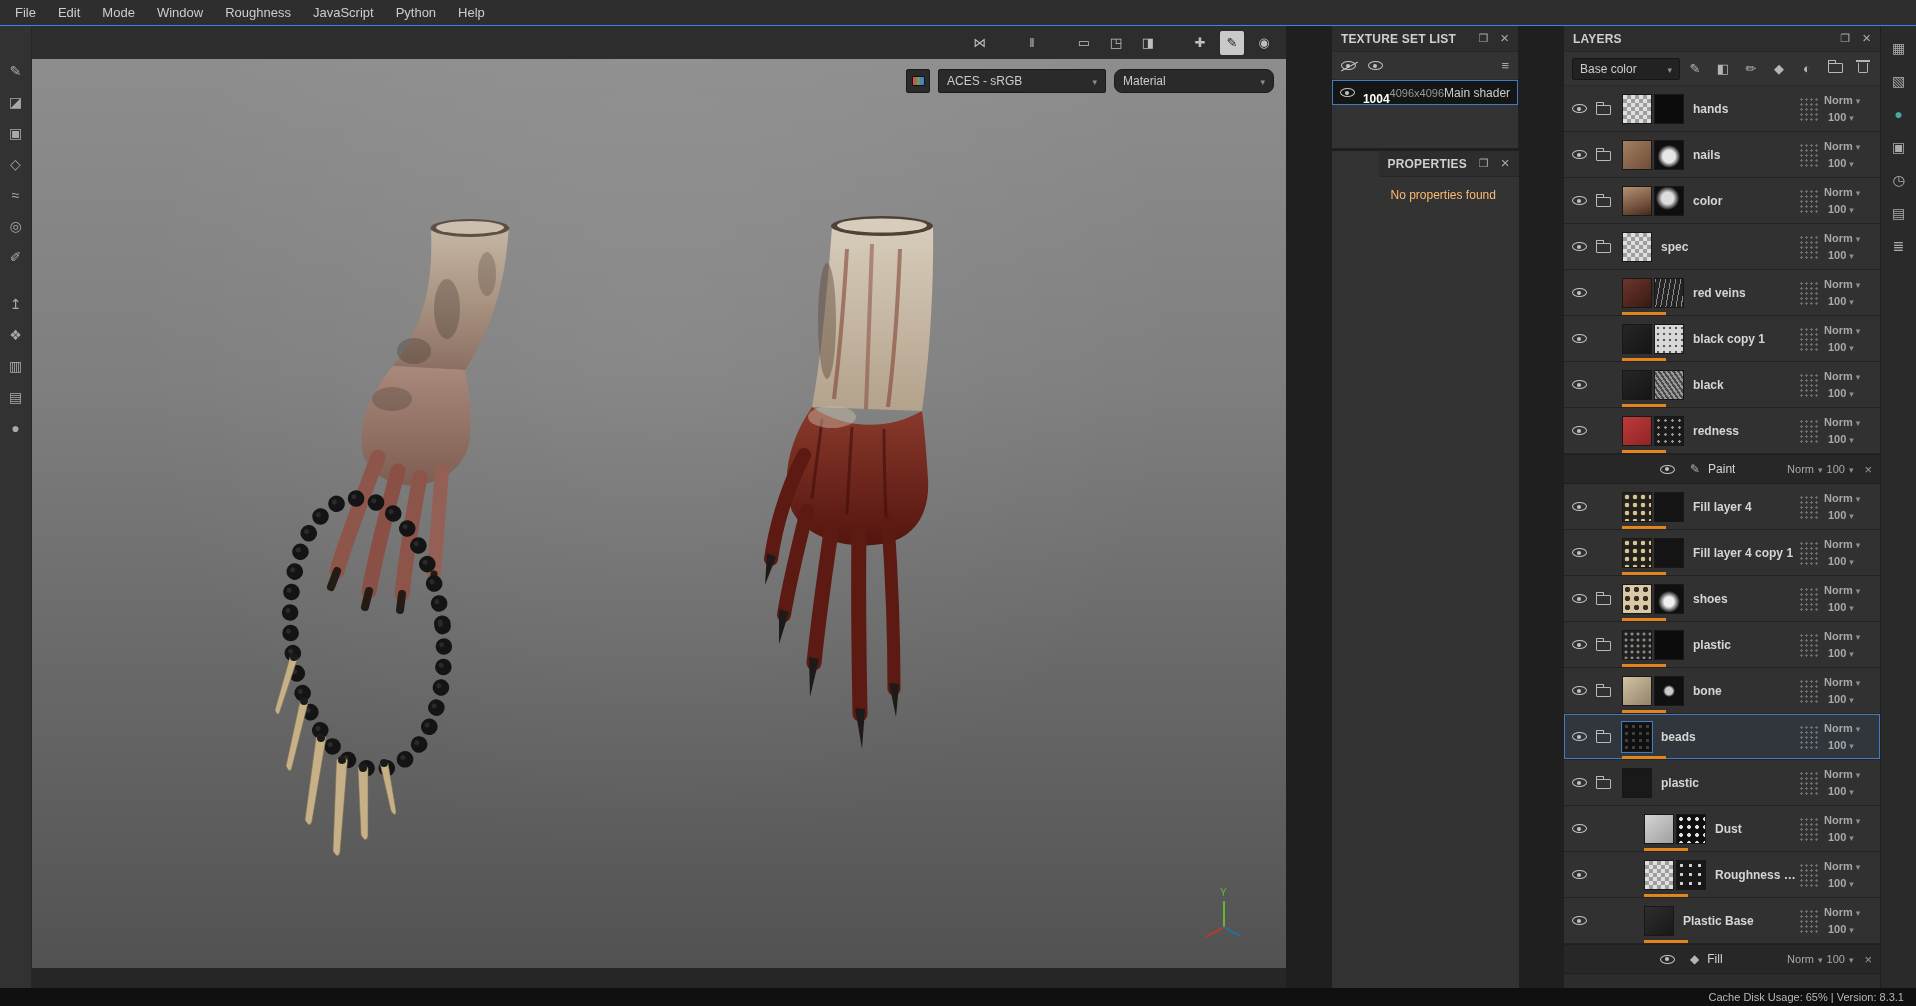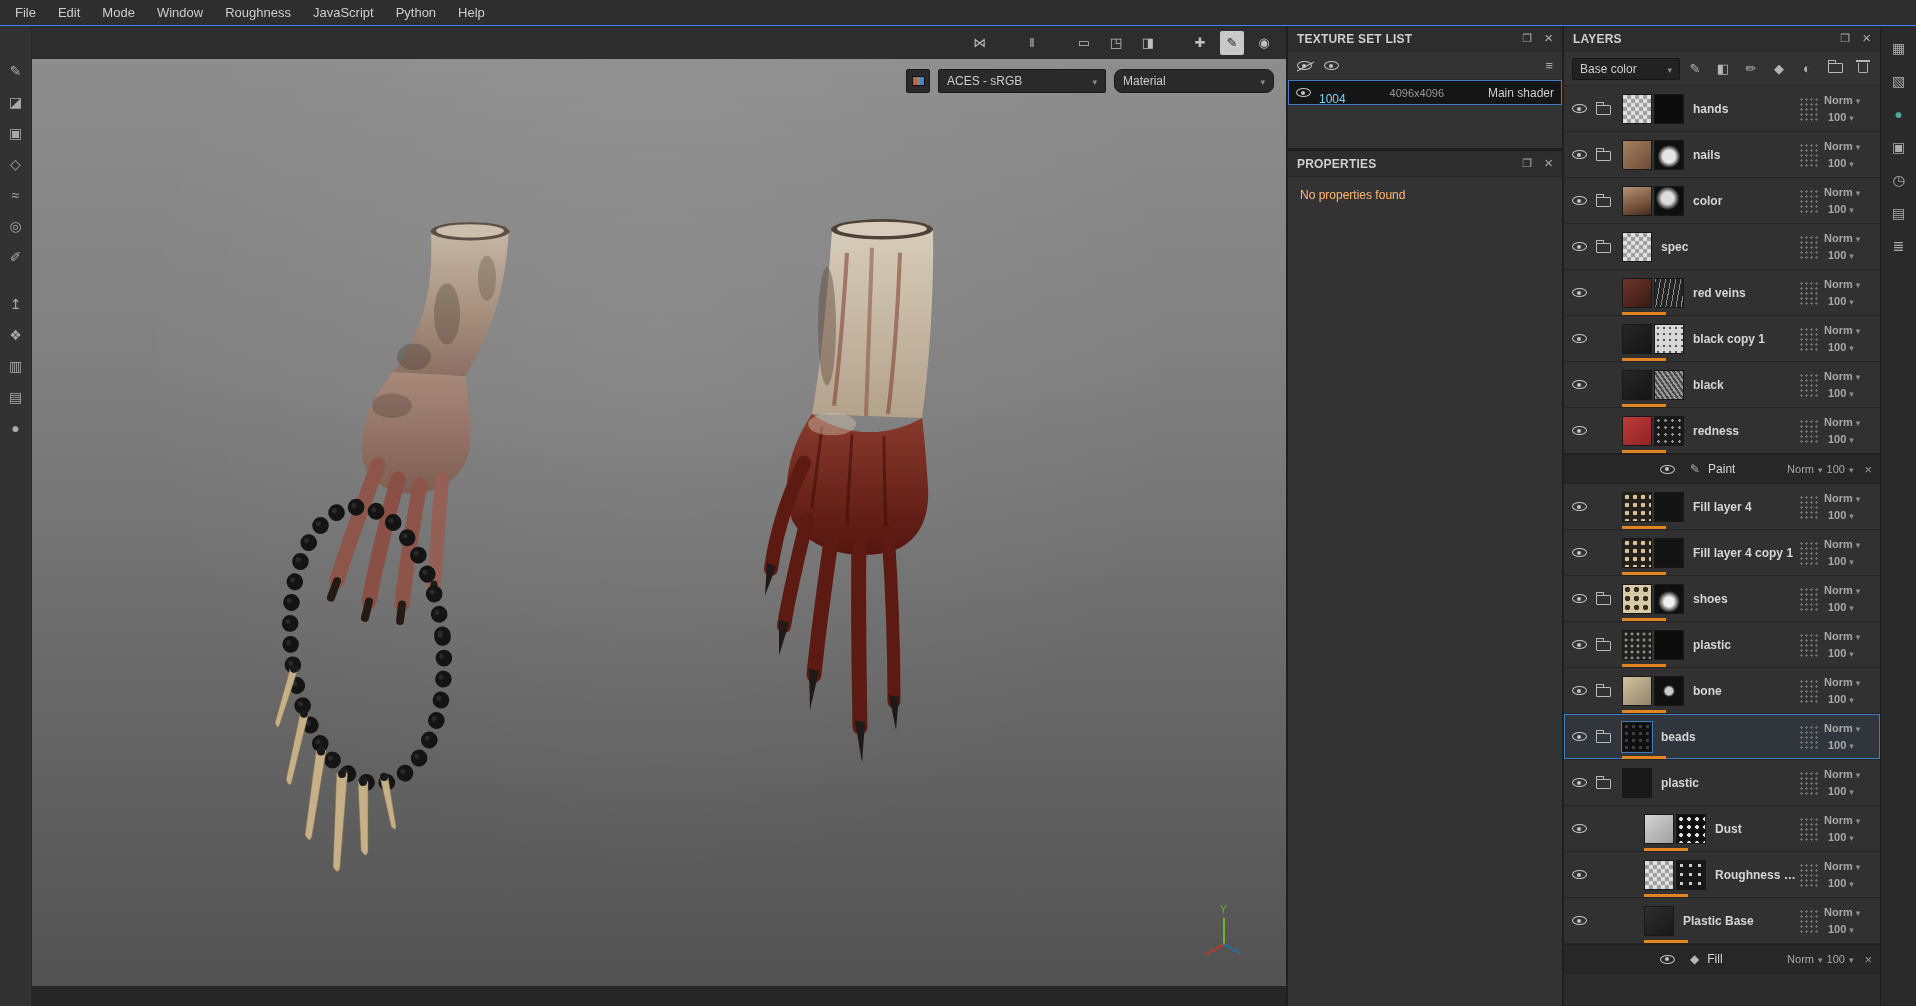--- a/index.html
+++ b/index.html
@@ -34,35 +34,35 @@
   .vp-btn { width:24px; height:24px; background:#2a2a2a; border:1px solid #1b1b1b; border-radius:2px; display:flex; align-items:center; justify-content:center; cursor:default; }
   .vp-btn-inner { width:13px; height:10px; border-radius:1px; border:1px solid #111;
     background:linear-gradient(90deg,#c85a4f 33%,#57a65a 33% 66%,#4f7fc9 66%); }
   .vp-select { height:24px; background:#2a2a2a; border:1px solid #1b1b1b; border-radius:2px; color:#cccccc; font-size:12px; display:flex; align-items:center; justify-content:space-between; padding:0 8px; cursor:default; }
   .vp-select.w1 { width:168px; }
   .vp-select.w2 { width:160px;border-radius:8px; }
   .caret::before { content:"▾"; font-size:9px; color:#8d8d8d; }
   .bottomstrip { height:20px; background:#262626; flex:none; }
 
   
-  .middlecol { width:274px; flex:none; display:flex; flex-direction:column; gap:3px; background:#1f1f1f; }
+  .middlecol { width:274px; flex:none; display:flex; flex-direction:column; gap:3px; background:#1f1f1f;align-items:center; }
   .panel { background:#333333; display:flex; flex-direction:column; min-height:0; }
   .panel-header { height:26px; background:#2d2d2d; display:flex; align-items:center; padding:0 9px; flex:none; border-bottom:1px solid #272727; }
   .panel-title { color:#cfcfcf; font-size:12px; font-weight:bold; letter-spacing:.2px; flex:1; white-space:nowrap; overflow:hidden; }
   .hicon { color:#aaaaaa; font-size:11px; margin-left:12px; cursor:default; }
   .icon-undock::before { content:"❐"; }
   .icon-close::before { content:"×"; font-size:15px; line-height:11px; }
   .tsl-panel { height:122px; flex:none; }
   .tsl-toolbar { height:28px; display:flex; align-items:center; padding:0 9px; gap:12px; border-bottom:1px solid #2b2b2b; flex:none; }
   .tsl-filter { margin-left:auto; color:#a8a8a8; font-size:13px; }
   .ts-row { height:25px; background:#151515; border:1px solid #3f7cc1; display:flex; align-items:center; padding:0 7px; flex:none; }
-  .ts-name { color:#7dd3fc; font-size:12px; font-weight:normal; margin-left:8px;margin-top:12px; }
+  .ts-name { color:#ffffff; font-size:12px; font-weight:bold; margin-left:8px;margin-top:12px; }
   .ts-res { flex:1; text-align:center; color:#999999; font-size:11px; }
   .ts-shader { color:#cccccc; font-size:12px; }
-  .props-panel { flex:1; }
+  .props-panel { flex:1;padding-left:47px; }
   .props-body { padding:11px 12px; color:#fdba74; font-size:12px; }
 
   
   .eye { display:inline-block; width:15px; height:9px; border:1px solid #c2c2c2; border-radius:50%; position:relative; }
   .eye::after { content:""; position:absolute; left:4px; top:1.5px; width:4px; height:4px; border-radius:50%; background:#c2c2c2; }
   .eyewrap { width:24px; flex:none; display:flex; align-items:center; cursor:default; }
   .strike { position:relative; }
   .strike::before { content:""; position:absolute; left:-2px; top:4px; width:19px; height:1px; background:#c2c2c2; transform:rotate(-28deg); }
   .css-folder { display:inline-block; width:15px; height:10px; border:1px solid #b9b9b9; border-radius:1px; position:relative; margin-top:3px; }
   .css-folder::before { content:""; position:absolute; top:-4px; left:-1px; width:6px; height:3px; border:1px solid #b9b9b9; border-bottom:none; border-radius:1px 1px 0 0; }
@@ -798,13 +798,16 @@
         <span class="rtool">▦</span>
         <span class="rtool">▧</span>
         <span class="rtool" style="color: rgb(75, 166, 160);">●</span>
         <span class="rtool">▣</span>
         <span class="rtool">◷</span>
         <span class="rtool">▤</span>
         <span class="rtool">≣</span>
       </div>
   </div>
 
+  <div class="statusbar">
+    <span class="status-text">Cache Disk Usage:  65% | Version: 8.3.1</span>
+  </div>
 </div>
 
 </body></html>

